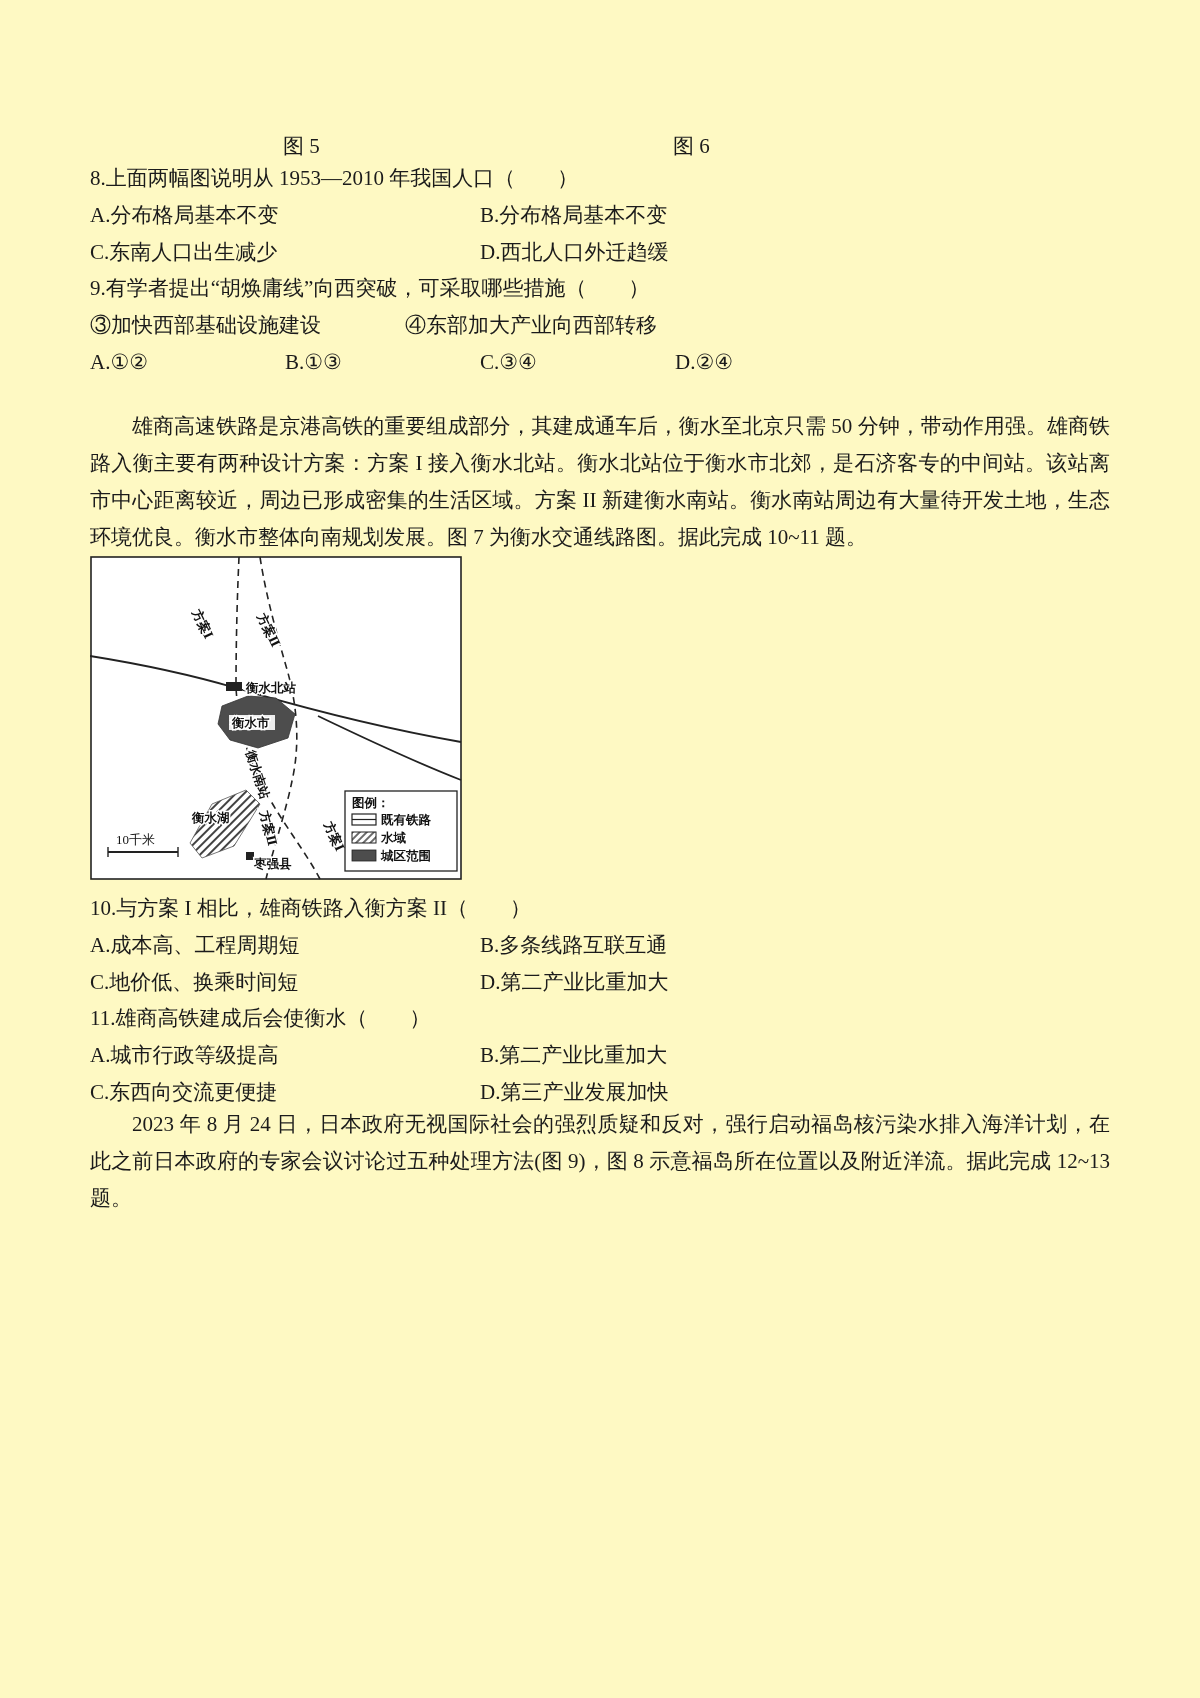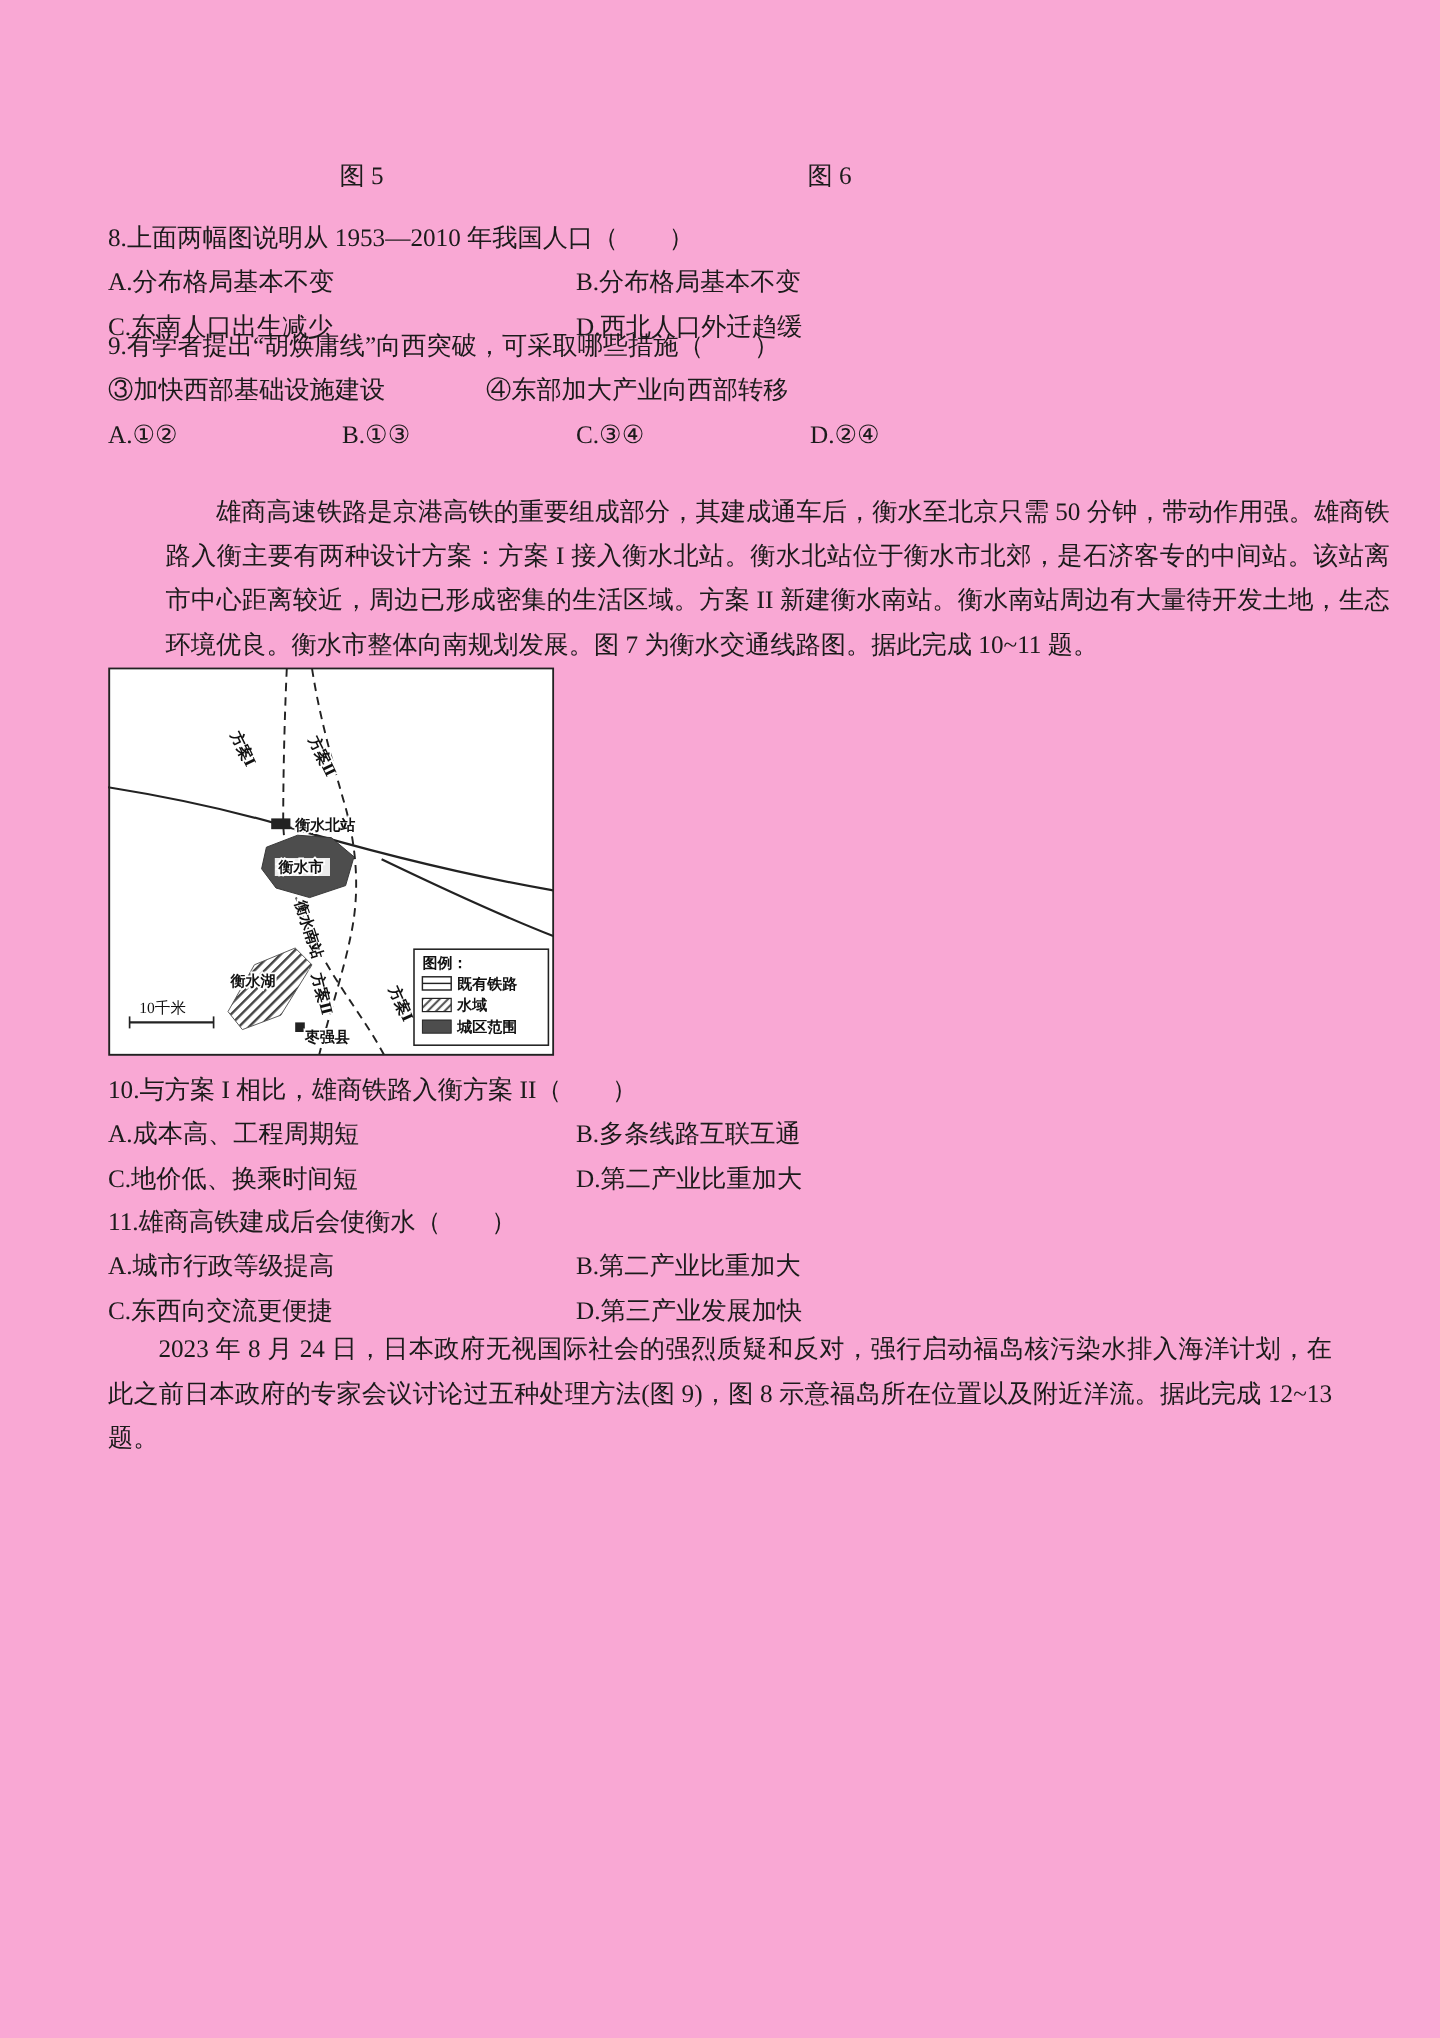--- a/index.html
+++ b/index.html
@@ -1,19 +1,19 @@
 <!DOCTYPE html>
 <html><head>
 <meta charset="utf-8">
 <style>
   html,body { margin:0; padding:0; background:#ffffff; }
   .page {
     position:relative;
     width:1200px; height:1698px;
-    background:#f9a8d4;
+    background:#fef9c3;
     font-family:"Liberation Serif","DejaVu Serif",serif;
     color:#1b1b1b;
     font-size:21px;
     line-height:37px;
     overflow:hidden;
   }
   .block { position:absolute; left:90px; width:1020px; }
   .caption-row { position:absolute; top:128px; left:90px; width:1020px; height:37px; }
   .caption-row .cap { position:absolute; top:0; white-space:nowrap; }
   .cap-fig5 { left:193px; }
@@ -39,21 +39,21 @@
 </head>
 <body>
 
 <div class="page">
 
   <div class="caption-row">
     <span class="cap cap-fig5">图 5</span>
     <span class="cap cap-fig6">图 6</span>
   </div>
 
-  <div class="block" style="top:160px;margin-top:20px;">
+  <div class="block" style="top:160px;">
     <div class="stem">8.上面两幅图说明从 1953—2010 年我国人口（　　）</div>
     <div class="opts2">
       <span>A.分布格局基本不变</span>
       <span>B.分布格局基本不变</span>
     </div>
     <div class="opts2">
       <span>C.东南人口出生减少</span>
       <span>D.西北人口外迁趋缓</span>
     </div>
   </div>
@@ -65,21 +65,21 @@
       <span>④东部加大产业向西部转移</span>
     </div>
     <div class="ans4">
       <span>A.①②</span>
       <span>B.①③</span>
       <span>C.③④</span>
       <span>D.②④</span>
     </div>
   </div>
 
-  <div class="block passage" style="top:408px;margin-left:48px;">雄商高速铁路是京港高铁的重要组成部分，其建成通车后，衡水至北京只需 50 分钟，带动作用强。雄商铁路入衡主要有两种设计方案：方案 I 接入衡水北站。衡水北站位于衡水市北郊，是石济客专的中间站。该站离市中心距离较近，周边已形成密集的生活区域。方案 II 新建衡水南站。衡水南站周边有大量待开发土地，生态环境优良。衡水市整体向南规划发展。图 7 为衡水交通线路图。据此完成 10~11 题。</div>
+  <div class="block passage" style="top:408px;">雄商高速铁路是京港高铁的重要组成部分，其建成通车后，衡水至北京只需 50 分钟，带动作用强。雄商铁路入衡主要有两种设计方案：方案 I 接入衡水北站。衡水北站位于衡水市北郊，是石济客专的中间站。该站离市中心距离较近，周边已形成密集的生活区域。方案 II 新建衡水南站。衡水南站周边有大量待开发土地，生态环境优良。衡水市整体向南规划发展。图 7 为衡水交通线路图。据此完成 10~11 题。</div>
 
   <div class="map-block">
     <svg width="372" height="324" viewBox="0 0 372 324">
       <defs>
         <pattern id="hatch" width="6" height="6" patternUnits="userSpaceOnUse" patternTransform="rotate(45)">
           <rect width="6" height="6" fill="#ffffff"></rect>
           <line x1="1" y1="0" x2="1" y2="6" stroke="#444" stroke-width="2"></line>
         </pattern>
         <pattern id="hatch-leg" width="5" height="5" patternUnits="userSpaceOnUse" patternTransform="rotate(45)">
           <rect width="5" height="5" fill="#ffffff"></rect>

